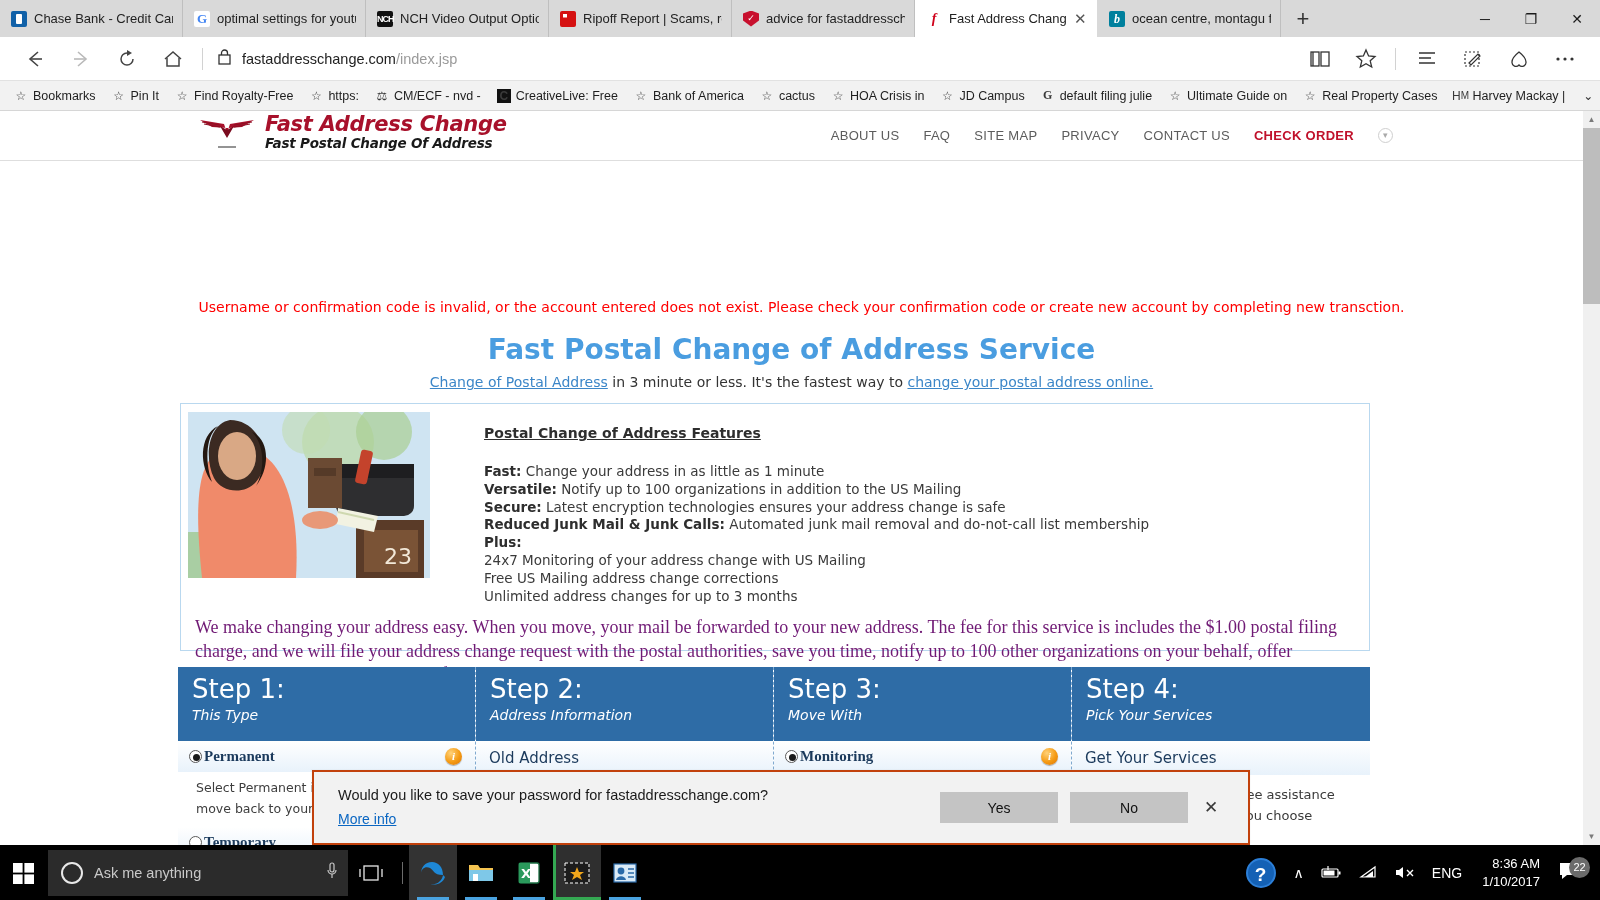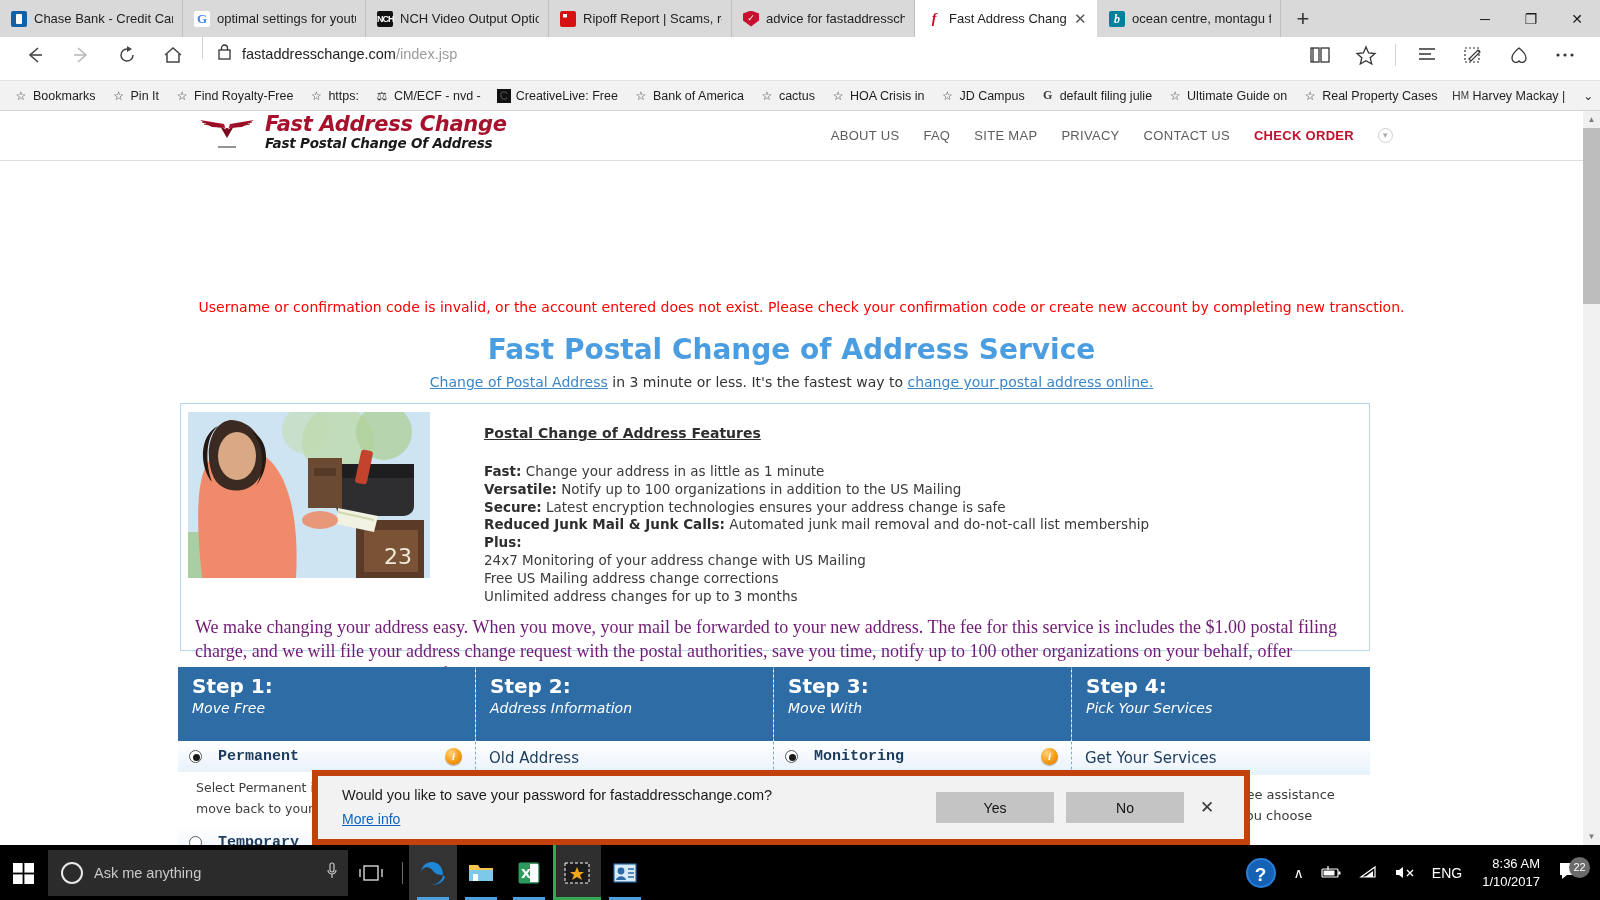--- a/index.html
+++ b/index.html
@@ -46,21 +46,21 @@
   .fav-google { background:#fff; color:#4285f4; font-weight:bold; font-size:13px; text-align:center; line-height:16px; font-family:"Liberation Serif",serif;}
   .fav-nch { background:#111; color:#fff; font-size:9px; font-weight:bold; text-align:center; line-height:16px; letter-spacing:-1px;}
   .fav-ripoff { background:#d51111; }
   .fav-ripoff::after{content:"";position:absolute;left:3px;top:3px;width:10px;height:10px;background:#fff;clip-path:polygon(0 0,40% 0,40% 40%,0 40%,0 0);box-shadow:6px 0 0 #fff,0 6px 0 #fff,6px 6px 0 #fff;}
   .fav-shield { background:#c8102e; clip-path:polygon(50% 0,100% 18%,100% 62%,50% 100%,0 62%,0 18%); }
   .fav-shield::after{content:"✓";position:absolute;left:0;top:0;width:16px;text-align:center;color:#fff;font-size:9px;line-height:15px;}
   .fav-fac { background:#fff; color:#d0021b; font-weight:bold; font-style:italic; font-size:14px; text-align:center; line-height:16px; font-family:"Liberation Serif",serif;}
   .fav-bing { background:#00809d; color:#fff; font-weight:bold; font-style:italic; font-size:12px; text-align:center; line-height:16px; font-family:"Liberation Serif",serif;}
 
   
-  .navbar { height:43px; background:#ffffff; display:flex; align-items:flex-start; padding:0 12px; }
+  .navbar { height:43px; background:#ffffff; display:flex; align-items:center; padding:0 12px; }
   .navbtn { width:46px; height:36px; display:flex; align-items:center; justify-content:center; color:#444; }
   .navbtn svg { display:block; }
   .navbtn.dim { color:#b9b9b9; }
   .navsep { width:1px; height:22px; background:#d2d2d2; margin:0 8px 0 6px; }
   .urlbox { flex:1 1 auto; display:flex; align-items:center; height:34px; gap:10px; padding-left:6px; }
   .lock { color:#333; }
   .urltext { font-size:14.5px; color:#222; }
   .urltext .dim { color:#9a9a9a; }
   .navright { display:flex; align-items:center; }
 
@@ -129,30 +129,30 @@
   .featlist b { color:#2e2e2e; }
   .featpara {
     padding:10px 14px 0 14px; font-size:18px; color:#701a75; line-height:1.31; font-family:Liberation Serif, serif;
   }
 
   
   .steps { position:absolute; left:178px; top:556px; width:1192px; display:flex; }
   .stepcol { width:298px; flex:0 0 298px; border-right:1px dashed #7fa9cf; background:#fff; }
   .stepcol:last-child { border-right:none; }
   .stephead { height:74px; background:#2e6ca6; padding:8px 0 0 14px; color:#fff; }
-  .stephead .sh1 { font-size:20px; font-weight:bold; font-family:"DejaVu Sans", sans-serif; line-height:1.1; }
+  .stephead .sh1 { font-size:26px; font-weight:normal; font-family:"DejaVu Sans", sans-serif; line-height:1.1; }
   .stephead .sh2 { font-size:14px; font-style:italic; margin-top:3px; font-family:"DejaVu Sans", sans-serif;}
   .stepbody { padding:0; }
 
   .optrow {
     display:flex; align-items:center; justify-content:space-between;
     background:linear-gradient(180deg,#ffffff 0%, #e8f2fb 100%);
     padding:7px 13px 7px 11px;
   }
-  .optlabel { display:flex; align-items:center; gap:16px; font-size:15px; font-weight:bold; color:#1b3a5c; font-family:Liberation Mono, monospace; }
+  .optlabel { display:flex; align-items:center; gap:2px; font-size:15px; font-weight:bold; color:#1b3a5c; font-family:Liberation Serif, serif; }
   .radio { width:13px; height:13px; border-radius:50%; border:1px solid #5a5a5a; background:#fff; position:relative; flex:0 0 13px;}
   .radio.on::after { content:""; position:absolute; left:3px; top:3px; width:7px; height:7px; border-radius:50%; background:#1a1a1a; }
   .infoico { width:17px; height:17px; border-radius:50%;
     background:radial-gradient(circle at 35% 30%, #ffd27a 0%, #f59a12 55%, #d9740a 100%);
     color:#fff; font-size:11px; font-weight:bold; font-style:italic; text-align:center; line-height:17px;
     font-family:"Liberation Serif",serif; box-shadow:0 1px 1px rgba(0,0,0,.3);}
   .opthelp { padding:6px 18px 8px 18px; font-size:12.5px; color:#3d3d3d; line-height:1.65; font-family:"DejaVu Sans", sans-serif;}
   .secthead {
     background:linear-gradient(180deg,#ffffff 0%, #e8f2fb 100%);
     padding:8px 13px; font-size:15px; font-weight:normal; color:#1b3a5c; font-family:"DejaVu Sans", sans-serif;
@@ -162,21 +162,21 @@
   .svcnote { padding:9px 16px 0 16px; font-size:13px; color:#3a3a3a; line-height:1.63; font-family:"DejaVu Sans", sans-serif;}
 
   
   .pagescroll { position:absolute; right:0; top:0; width:17px; height:734px; background:#f0f0f0; }
   .ps-arrow { height:17px; color:#7a7a7a; font-size:8px; text-align:center; line-height:17px; }
   .ps-thumb { position:absolute; left:0; top:17px; width:17px; height:176px; background:#bdbdbd; }
 
   
   .pwbar {
     position:absolute; left:312px; top:770px; width:938px; height:75px;
-    background:#f2f2f2; border:6px solid #c2410c; display:flex; align-items:center;
+    background:#f2f2f2; border:2px solid #c2410c; display:flex; align-items:center;
     padding:0 14px 0 24px; box-shadow:0 0 0 1px rgba(0,0,0,0.02);
   }
   .pwtexts { flex:1 1 auto; }
   .pwq { font-size:14.5px; color:#1a1a1a; }
   .pwmore { font-size:14px; color:#0a66c2; text-decoration:underline; margin-top:8px; display:inline-block; }
   .pwbtn {
     width:118px; height:31px; background:#c4c4c4; border:none; color:#111; font-size:14px;
     margin-left:12px; font-family:"Liberation Sans", sans-serif;
   }
   .pwclose { width:46px; text-align:center; font-size:17px; color:#3a3a3a; }
@@ -469,21 +469,21 @@
           </div>
         </div>
         <div class="featpara">We make changing your address easy. When you move, your mail be forwarded to your new address. The fee for this service is includes the $1.00 postal filing charge, and we will file your address change request with the postal authorities, save you time, notify up to 100 other organizations on your behalf, offer exclusive assistance not available from the postal authorities, and help you get the services you need, and in addition you will receive a FREE E-Book. This service is a private business entity that facilitates the address change request process for its users and is not affiliated with any government agency but does act as an authorized agent for those wishing to submit an address change filing.</div>
       </div>
 
       <div class="steps">
 
         <div class="stepcol">
           <div class="stephead">
             <div class="sh1">Step 1:</div>
-            <div class="sh2">Move Free</div>
+            <div class="sh2">This Type</div>
           </div>
           <div class="stepbody">
             <div class="optrow">
               <span class="optlabel">
                 <span class="radio on"></span>
                 <span>Permanent</span>
               </span>
               <span class="infoico">i</span>
             </div>
             <div class="opthelp">Select Permanent if you have no plans to move back to your old address.</div>

